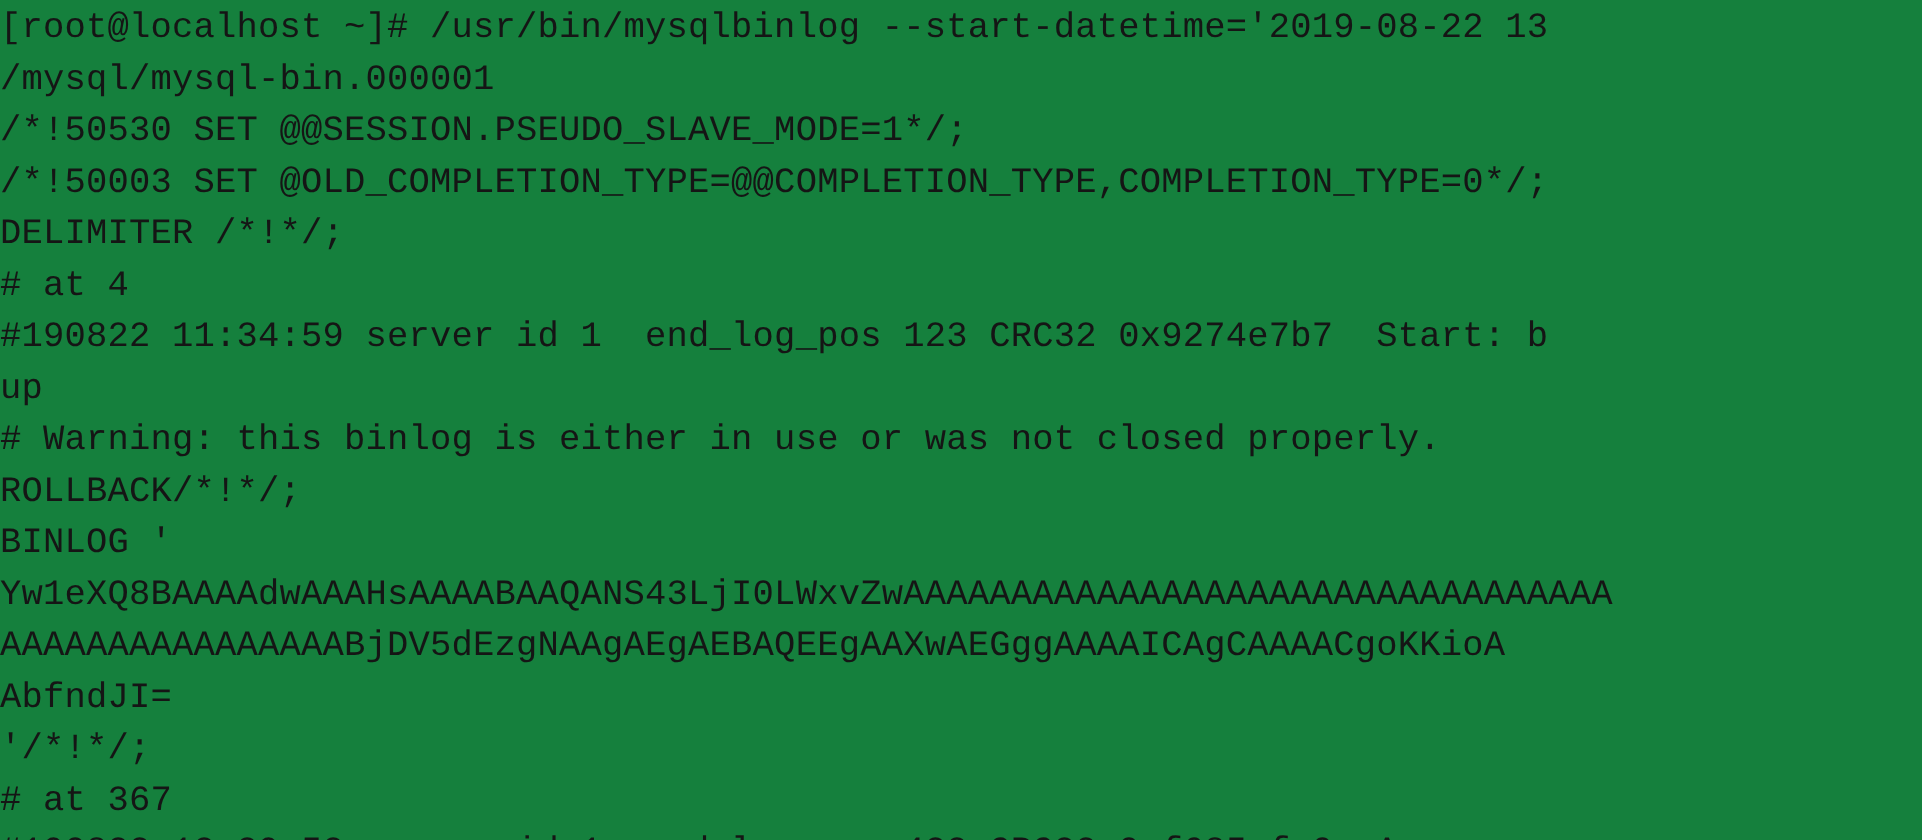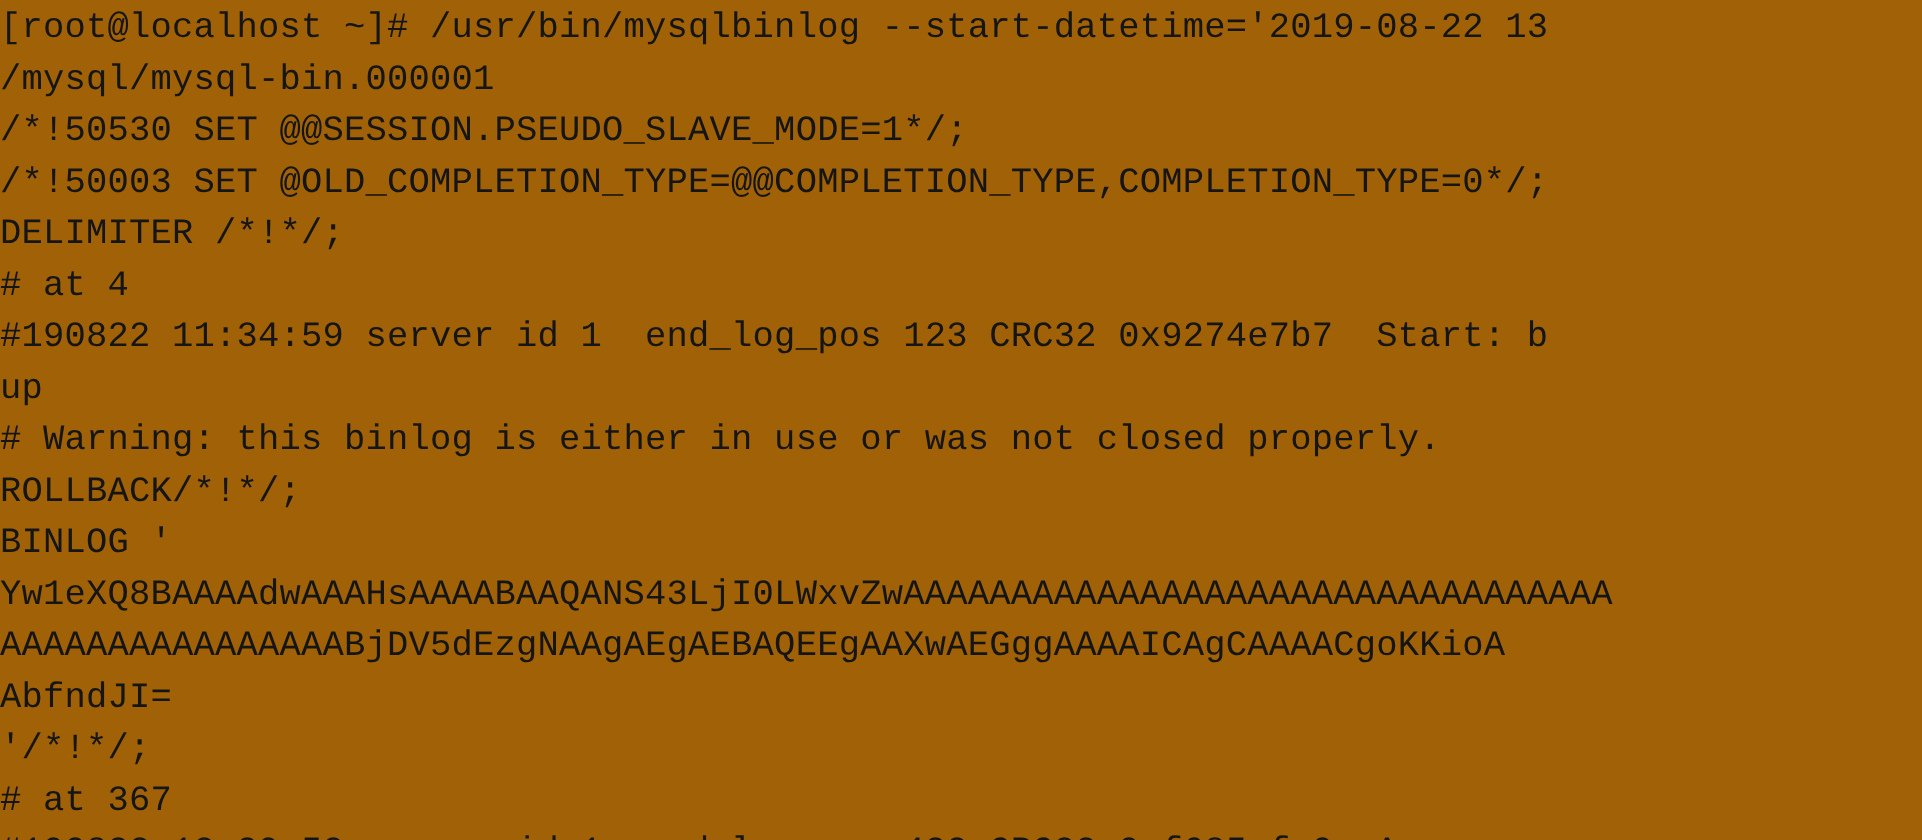--- a/index.html
+++ b/index.html
@@ -11,21 +11,21 @@
   body {
     width: 1922px;
     height: 840px;
     overflow: hidden;
     font-family: "Liberation Mono", "DejaVu Sans Mono", monospace;
   }
   #terminal {
     position: relative;
     width: 1922px;
     height: 840px;
-    background: #a16207;
+    background: #15803d;
     color: #141414;
     padding: 0;
     box-sizing: border-box;
     overflow: hidden;
   }
   #terminal-lines {
     position: absolute;
     left: 0px;
     top: 2px;
     width: 1960px;

